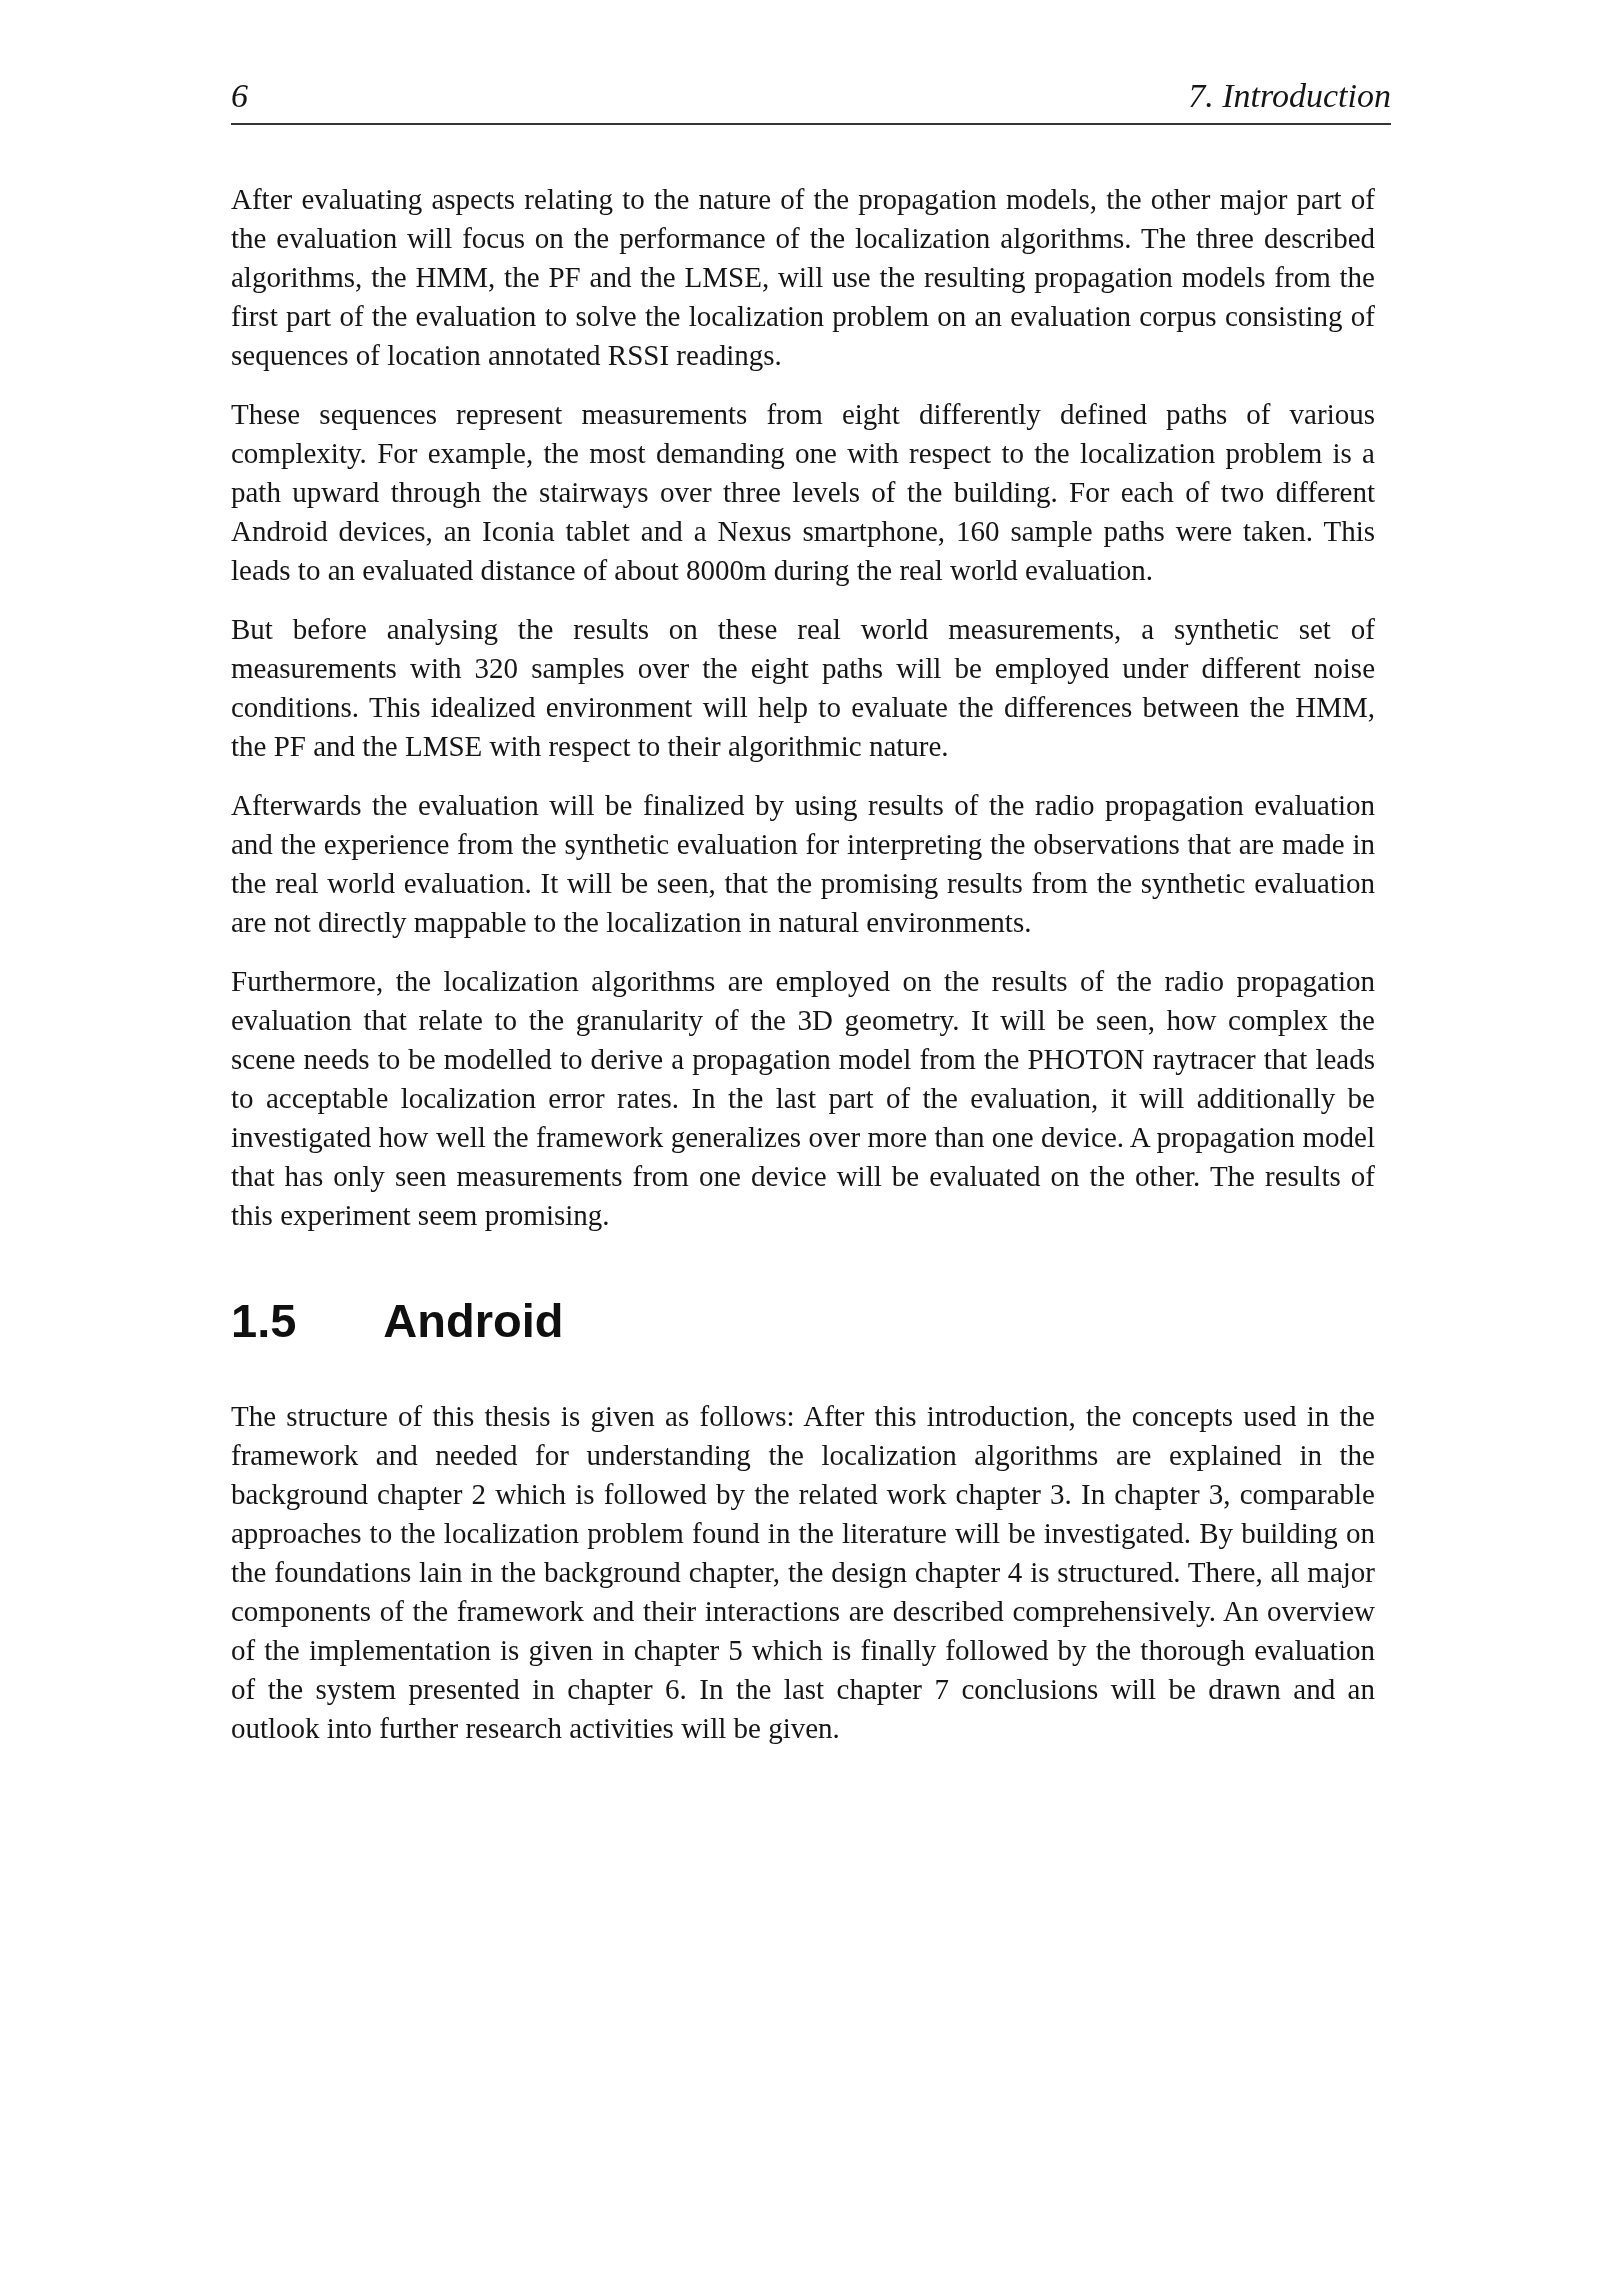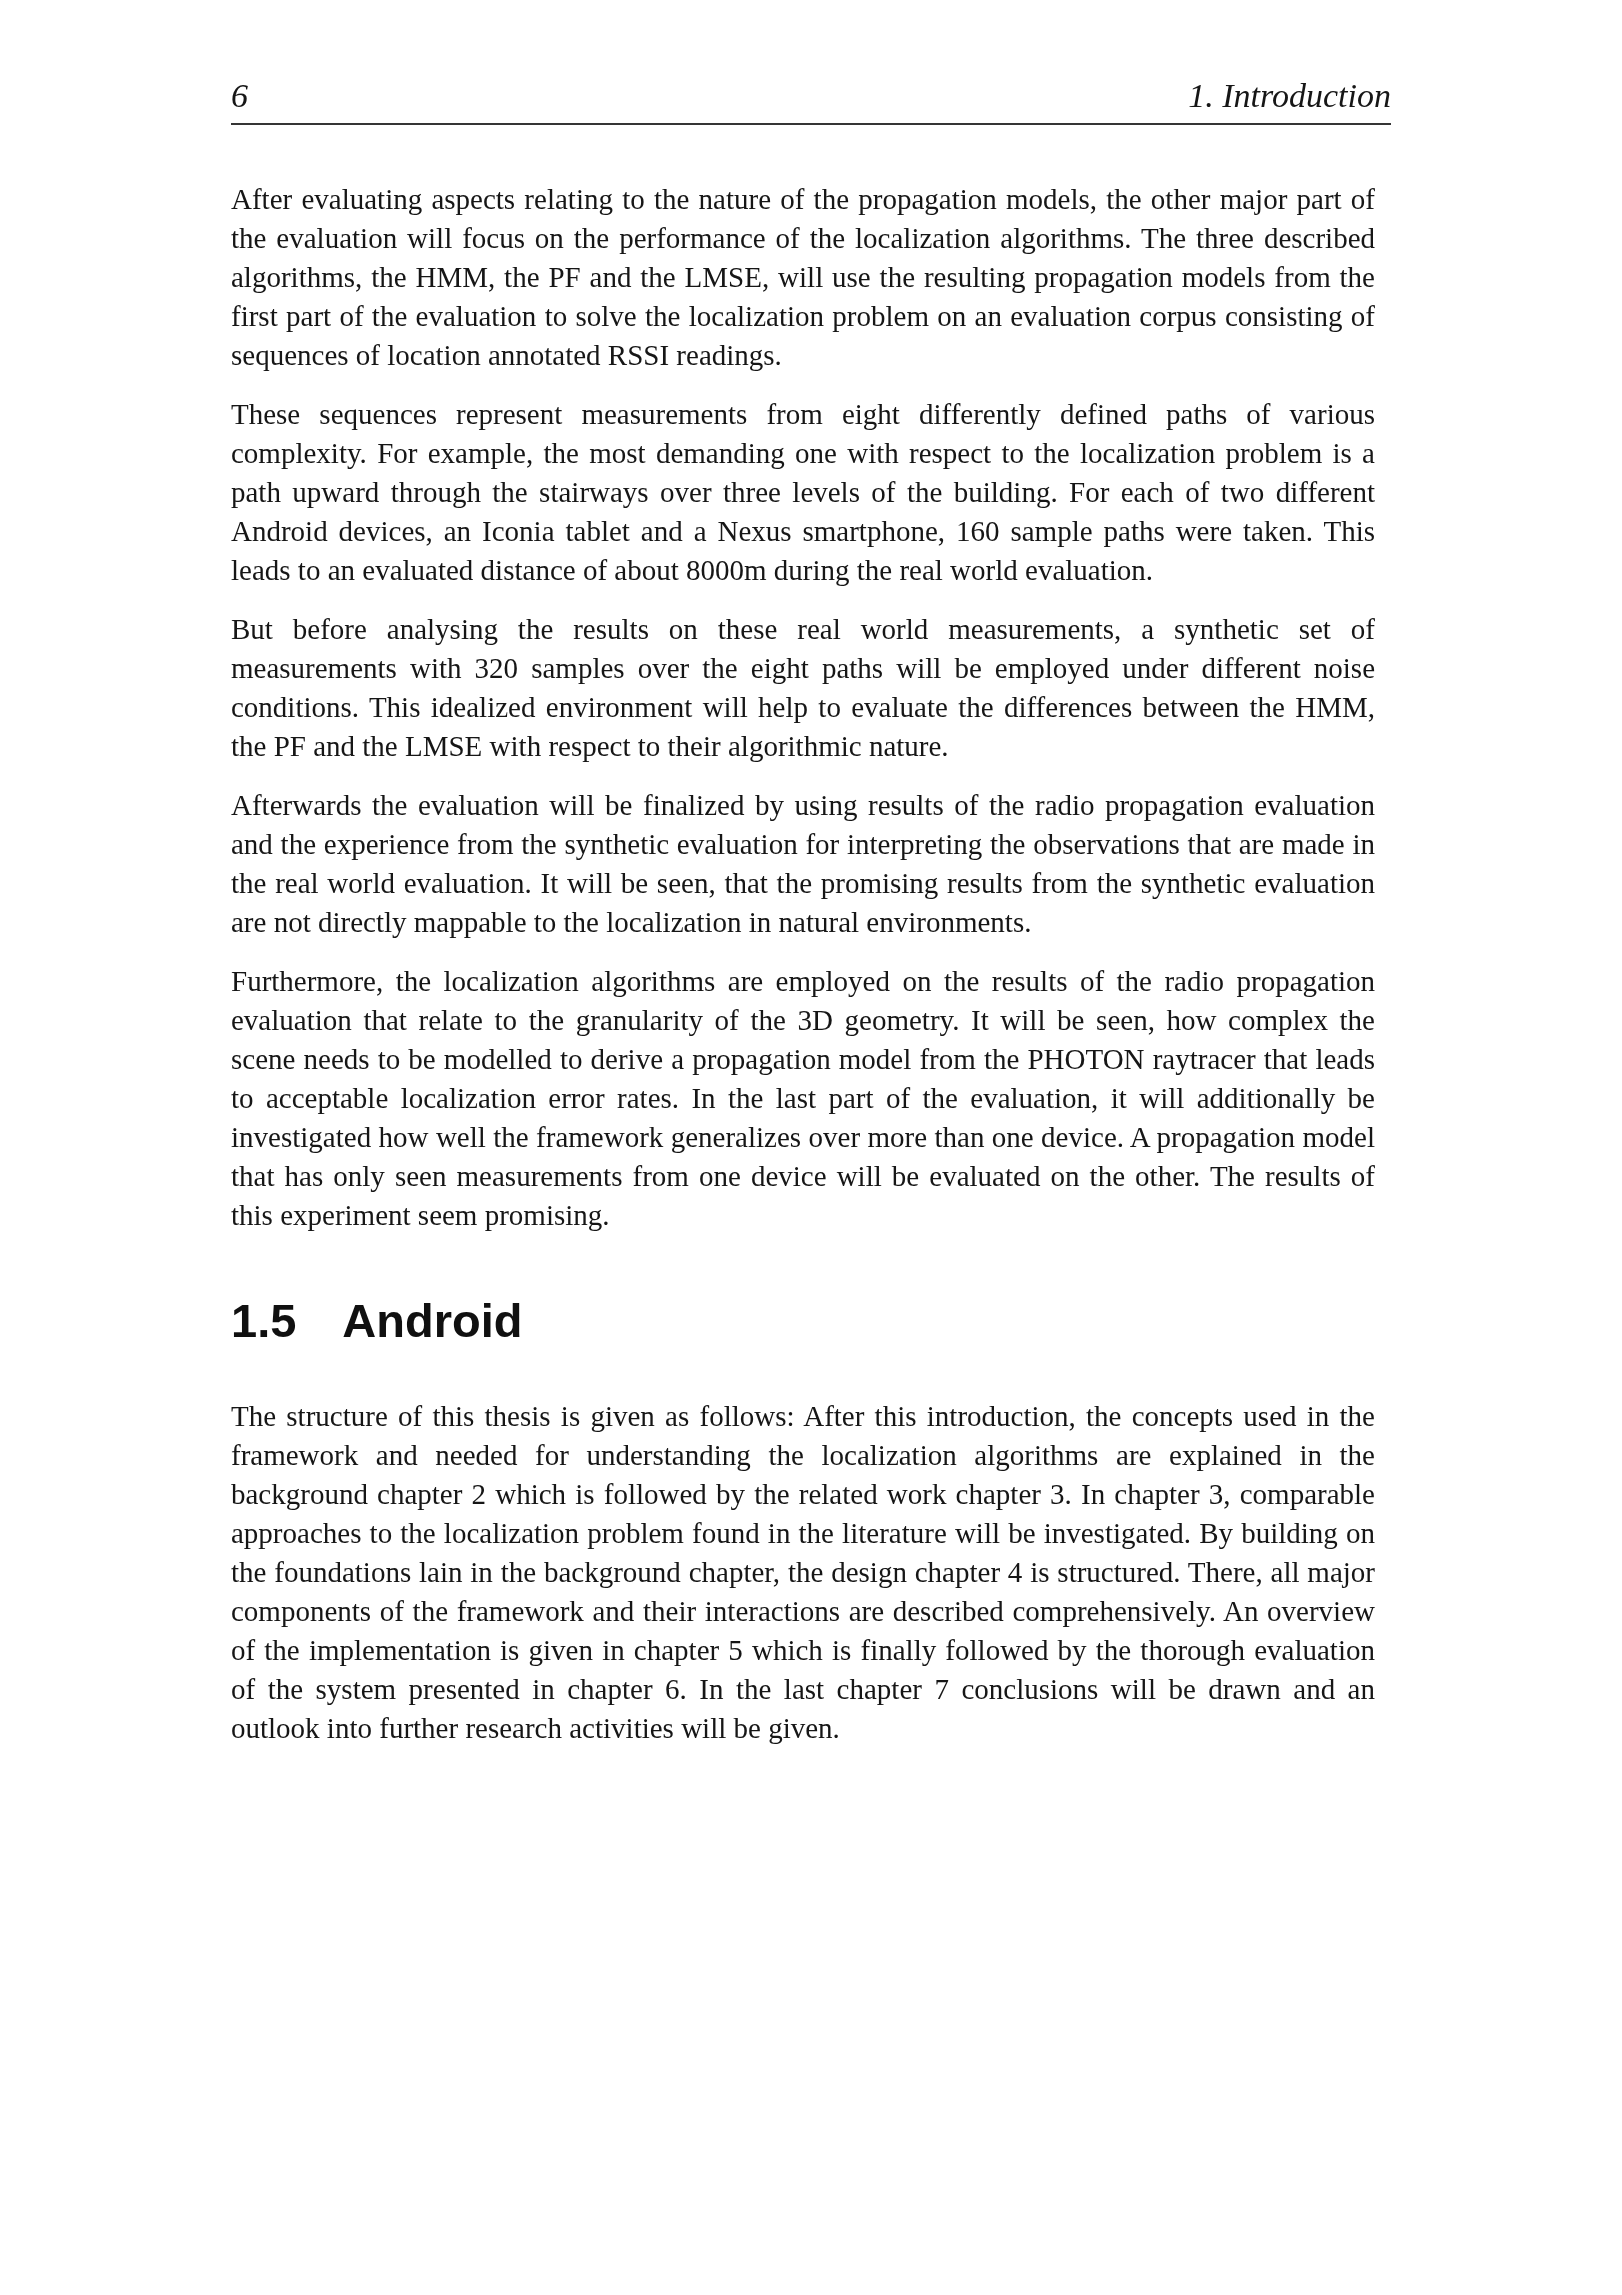--- a/index.html
+++ b/index.html
@@ -53,33 +53,34 @@
   .sec {
     display: flex;
     align-items: baseline;
     margin: 60px 0 50px 0;
     font-family: "Liberation Sans", "DejaVu Sans", sans-serif;
     font-weight: bold;
     font-size: 47px;
     line-height: 52px;
     color: #101010;
     text-align: left;
+    gap: 41px;
   }
   .secnum {
     margin-right: 46px;
   }
 </style>
 </head>
 <body>
 
 <div class="page">
 
   <header class="pagehead">
     <span>6</span>
-    <span>1. Introduction</span>
+    <span>7. Introduction</span>
   </header>
 
   <div class="headrule"></div>
 
   <main class="bodytext">
     <p>After evaluating aspects relating to the nature of the propagation models, the other major part of the evaluation will focus on the performance of the localization algorithms. The three described algorithms, the HMM, the PF and the LMSE, will use the resulting propagation models from the first part of the evaluation to solve the localization problem on an evaluation corpus consisting of sequences of location annotated RSSI readings.</p>
     <p>These sequences represent measurements from eight differently defined paths of various complexity. For example, the most demanding one with respect to the localization problem is a path upward through the stairways over three levels of the building. For each of two different Android devices, an Iconia tablet and a Nexus smartphone, 160 sample paths were taken. This leads to an evaluated distance of about 8000m during the real world evaluation.</p>
     <p>But before analysing the results on these real world measurements, a synthetic set of measurements with 320 samples over the eight paths will be employed under different noise conditions. This idealized environment will help to evaluate the differences between the HMM, the PF and the LMSE with respect to their algorithmic nature.</p>
     <p>Afterwards the evaluation will be finalized by using results of the radio propagation evaluation and the experience from the synthetic evaluation for interpreting the observations that are made in the real world evaluation. It will be seen, that the promising results from the synthetic evaluation are not directly mappable to the localization in natural environments.</p>
     <p>Furthermore, the localization algorithms are employed on the results of the radio propagation evaluation that relate to the granularity of the 3D geometry. It will be seen, how complex the scene needs to be modelled to derive a propagation model from the PHOTON raytracer that leads to acceptable localization error rates. In the last part of the evaluation, it will additionally be investigated how well the framework generalizes over more than one device. A propagation model that has only seen measurements from one device will be evaluated on the other. The results of this experiment seem promising.</p>

